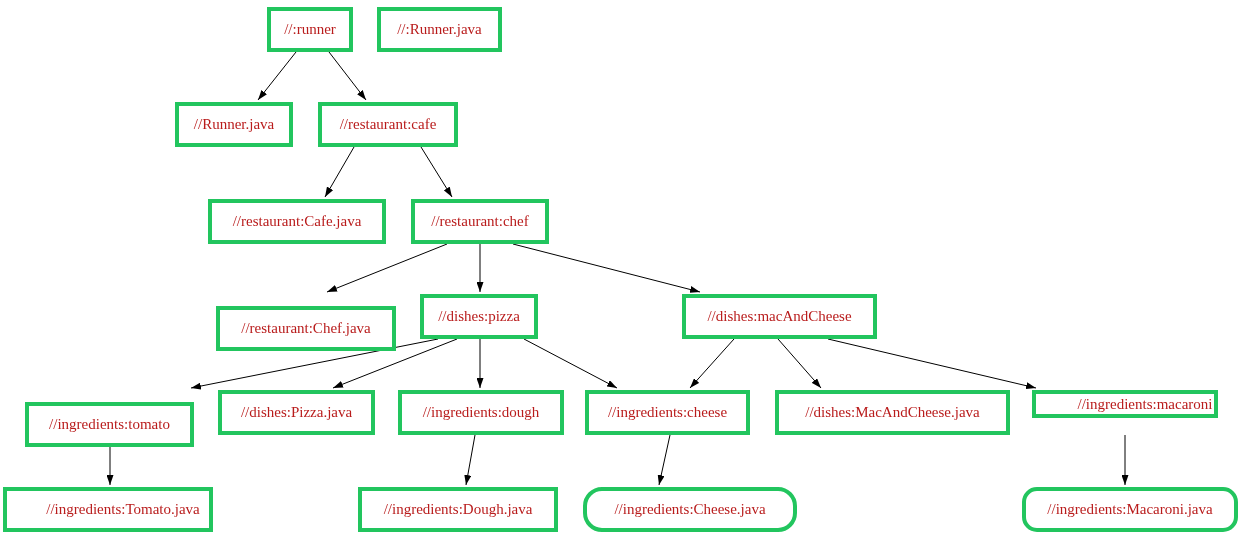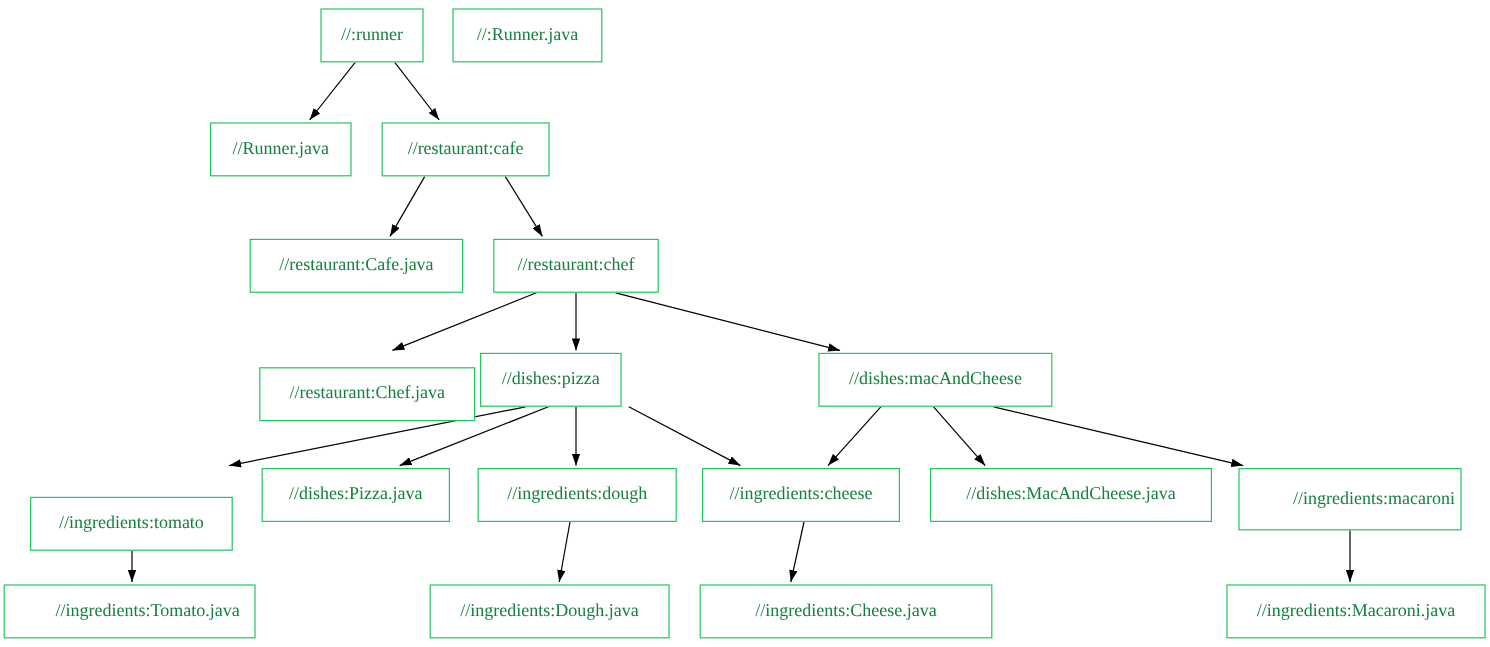--- a/index.html
+++ b/index.html
@@ -20,22 +20,22 @@
     left: 0;
     top: 0;
     width: 1242px;
     height: 539px;
     pointer-events: none;
   }
   .node {
     position: absolute;
     box-sizing: border-box;
     background: #ffffff;
-    border: 1px solid #22c55e;
-    color: #15803d;
+    border: 4px solid #22c55e;
+    color: #b91c1c;
     font-size: 15px;
     display: flex;
     align-items: center;
     justify-content: center;
     white-space: nowrap;
     text-align: center;
   }
 </style>
 </head>
 <body>
@@ -69,25 +69,25 @@
       </g>
   </svg>
 
 <div class="node" style="left: 267px; top: 7px; width: 86px; height: 45px;">//:runner</div>
     <div class="node" style="left: 377px; top: 7px; width: 125px; height: 45px;">//:Runner.java</div>
     <div class="node" style="left: 318px; top: 102px; width: 140px; height: 45px;">//restaurant:cafe</div>
     <div class="node" style="left: 175px; top: 102px; width: 118px; height: 45px;">//Runner.java</div>
     <div class="node" style="left: 208px; top: 199px; width: 178px; height: 45px;">//restaurant:Cafe.java</div>
     <div class="node" style="left: 411px; top: 199px; width: 138px; height: 45px;">//restaurant:chef</div>
     <div class="node" style="left: 216px; top: 306px; width: 180px; height: 45px;">//restaurant:Chef.java</div>
-    <div class="node" style="left: 400px; top: 294px; width: 118px; height: 45px;">//dishes:pizza</div>
+    <div class="node" style="left: 420px; top: 294px; width: 118px; height: 45px;">//dishes:pizza</div>
     <div class="node" style="left: 682px; top: 294px; width: 195px; height: 45px;">//dishes:macAndCheese</div>
-    <div class="node" style="left: 25px; top: 414px; width: 169px; height: 45px;">//ingredients:tomato</div>
+    <div class="node" style="left: 25px; top: 402px; width: 169px; height: 45px;">//ingredients:tomato</div>
     <div class="node" style="left: 218px; top: 390px; width: 157px; height: 45px;">//dishes:Pizza.java</div>
     <div class="node" style="left: 398px; top: 390px; width: 166px; height: 45px;">//ingredients:dough</div>
     <div class="node" style="left: 585px; top: 390px; width: 165px; height: 45px;">//ingredients:cheese</div>
     <div class="node" style="left: 775px; top: 390px; width: 235px; height: 45px; text-align: center;">//dishes:MacAndCheese.java</div>
-    <div class="node" style="left: 1032px; top: 390px; width: 186px; height: 52px; padding-left: 40px;">//ingredients:macaroni</div>
+    <div class="node" style="left: 1032px; top: 390px; width: 186px; height: 28px; padding-left: 40px;">//ingredients:macaroni</div>
     <div class="node" style="left: 3px; top: 487px; width: 210px; height: 45px; padding-left: 30px;">//ingredients:Tomato.java</div>
     <div class="node" style="left: 358px; top: 487px; width: 200px; height: 45px;">//ingredients:Dough.java</div>
-    <div class="node" style="left: 583px; top: 487px; width: 244px; height: 45px;">//ingredients:Cheese.java</div>
-    <div class="node" style="left: 1022px; top: 487px; width: 216px; height: 45px;">//ingredients:Macaroni.java</div>
+    <div class="node" style="left: 583px; top: 487px; width: 214px; height: 45px; border-radius: 19px;">//ingredients:Cheese.java</div>
+    <div class="node" style="left: 1022px; top: 487px; width: 216px; height: 45px; border-radius: 15px;">//ingredients:Macaroni.java</div>
   </div>
 
 </body></html>

